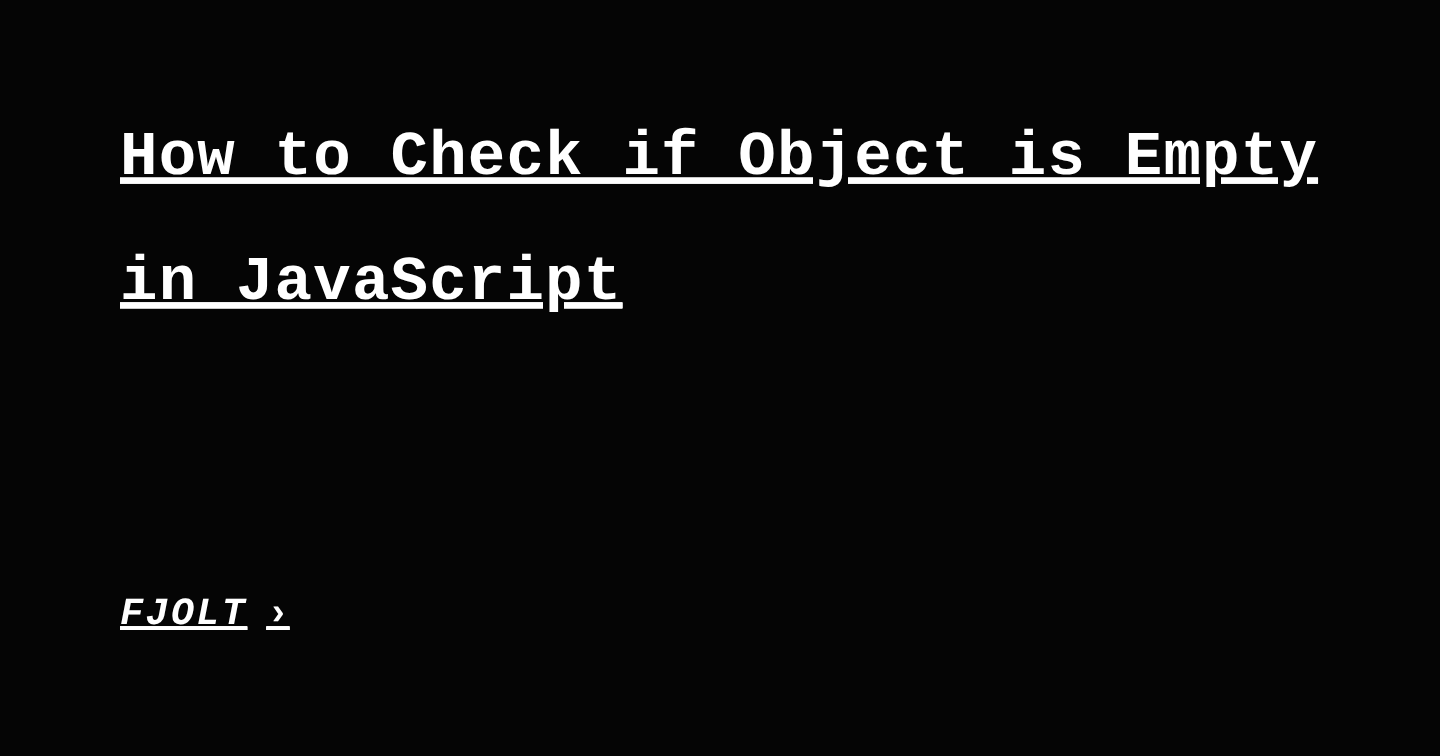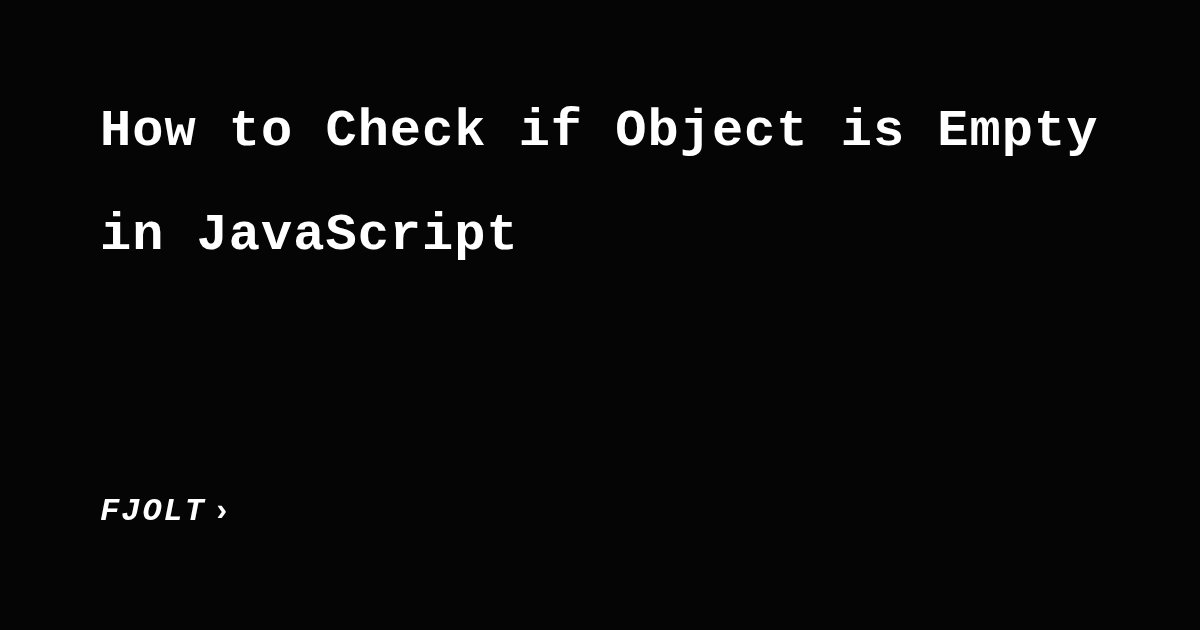--- a/index.html
+++ b/index.html
@@ -1,18 +1,19 @@
 <!DOCTYPE html>
 <html><head>
   <meta charset="utf-8">
   <style>
     * {
       margin: 0;
       padding: 0;
       box-sizing: border-box;
+      text-decoration: underline;
     }
     
     body {
       width: 1200px;
       height: 630px;
       background-color: #050505;
       font-family: 'Courier New', Courier, monospace;
       color: #ffffff;
       position: relative;
       overflow: hidden;
@@ -29,21 +30,21 @@
     .title {
       font-size: 52px;
       font-weight: bold;
       line-height: 2;
       letter-spacing: 1px;
     }
     
     .brand {
       display: flex;
       align-items: center;
-      gap: 6px;
+      gap: 16px;
       margin-bottom: 20px;
     }
     
     .brand-name {
       font-size: 32px;
       font-weight: bold;
       font-style: italic;
       letter-spacing: 2px;
     }
     

